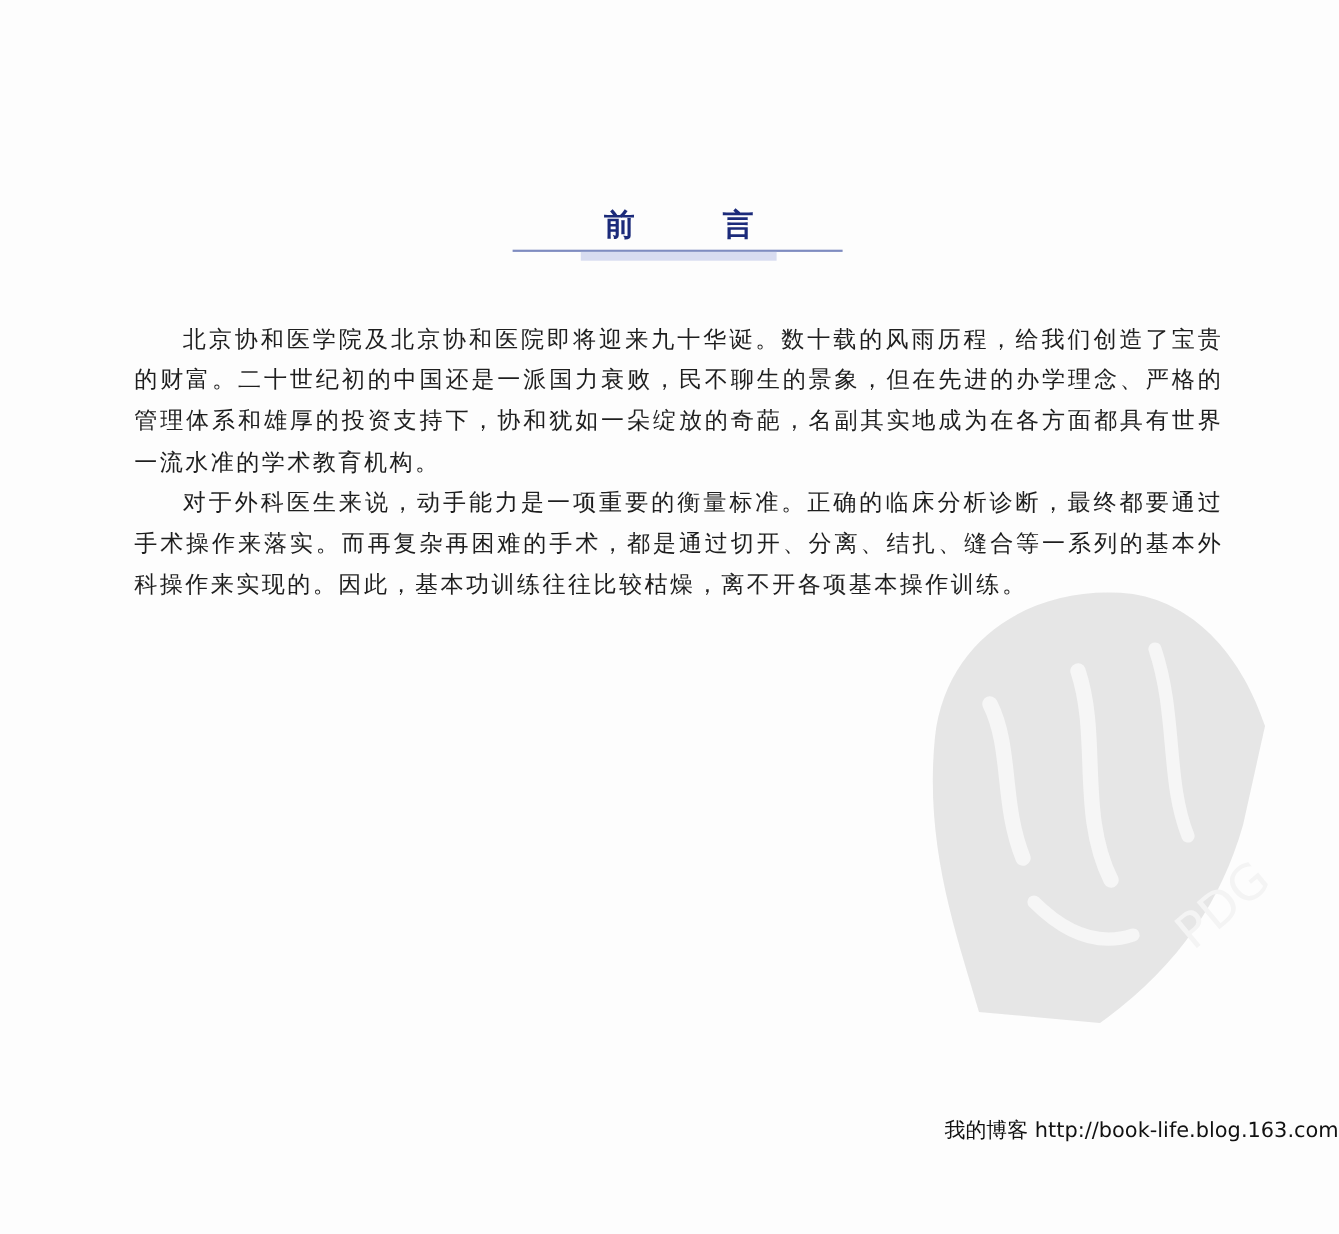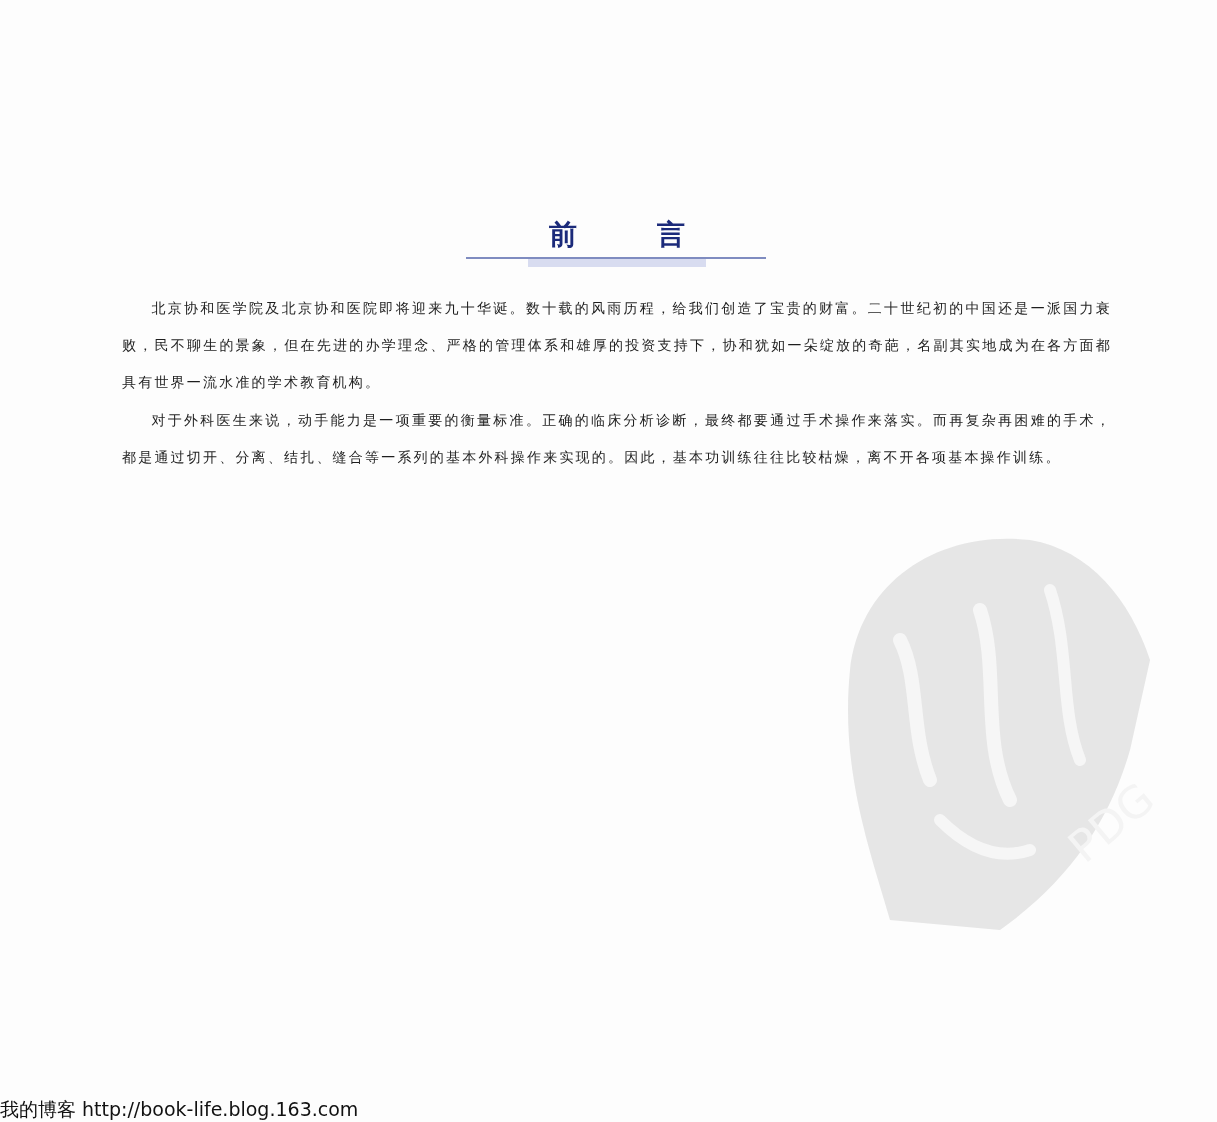--- a/index.html
+++ b/index.html
@@ -1,42 +1,42 @@
 <!DOCTYPE html>
 <html><head>
 <meta charset="utf-8">
 <style>
   html, body { margin:0; padding:0; }
   body {
     width:1217px; height:1122px; background:#fdfdfd; position:relative; overflow:hidden;
     font-family:"DejaVu Serif","Liberation Serif",serif; color:#1e1e1e;
   }
   .page { position:absolute; left:0; top:0; width:1217px; height:1122px; }
-  .title-wrap { position:absolute; left:466px; top:186px; width:302px; height:56px;margin-top:30px; }
+  .title-wrap { position:absolute; left:466px; top:186px; width:302px; height:56px; }
   .title {
     position:absolute; left:0; width:302px; top:0; text-align:center;
     font-family:"DejaVu Sans","Liberation Sans",sans-serif; font-weight:bold;
     font-size:28px; color:#1b2a7a; letter-spacing:0;
   }
   .title span.ch { display:inline-block; }
   .title span.gap { display:inline-block; width:80px; }
   .rule { position:absolute; left:0; top:41px; width:300px; height:2px; background:#7f8cc0; }
   .rule-shade { position:absolute; left:62px; top:43px; width:178px; height:8px; background:#d8dcf0; }
   .body {
     position:absolute; left:122px; top:290px; width:990px;
-    font-size:14px; line-height:37.2px; letter-spacing:2.2px;
+    font-size:21px; line-height:37.2px; letter-spacing:2.2px;
     text-align:justify;
   }
   .body p { margin:0; text-indent:2.1em; }
   .watermark {
     position:absolute; left:830px; top:520px; width:330px; height:420px;
     pointer-events:none;
   }
   .footer {
-    position:absolute; left:0; width:1217px; top:1097px; text-align:left;
+    position:absolute; left:0; width:1217px; top:1015px; text-align:right;
     font-family:"DejaVu Sans","Liberation Sans",sans-serif; font-size:19px; color:#111;
   }
 </style>
 </head>
 <body>
 
 <div class="page">
 
   <svg class="watermark" viewBox="0 0 330 420">
     <path d="M20,150 C30,60 110,10 200,20 C260,30 300,80 320,140 L300,230 C280,300 240,360 170,410 L60,400 C40,330 10,250 20,150 Z" fill="#dedede" opacity="0.75"></path>

